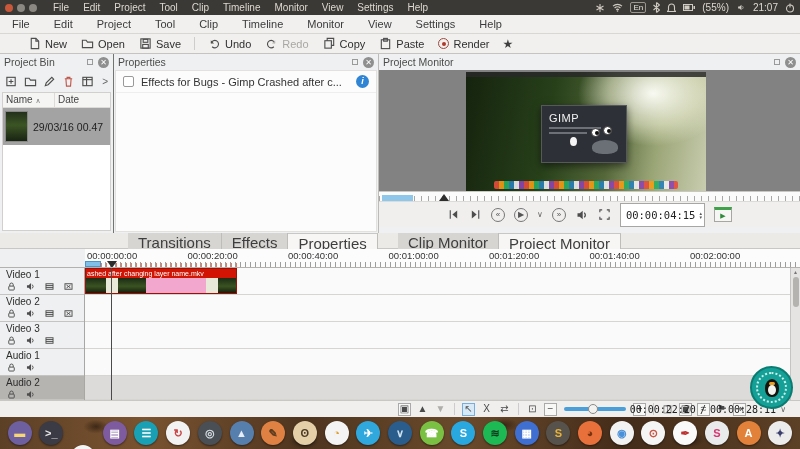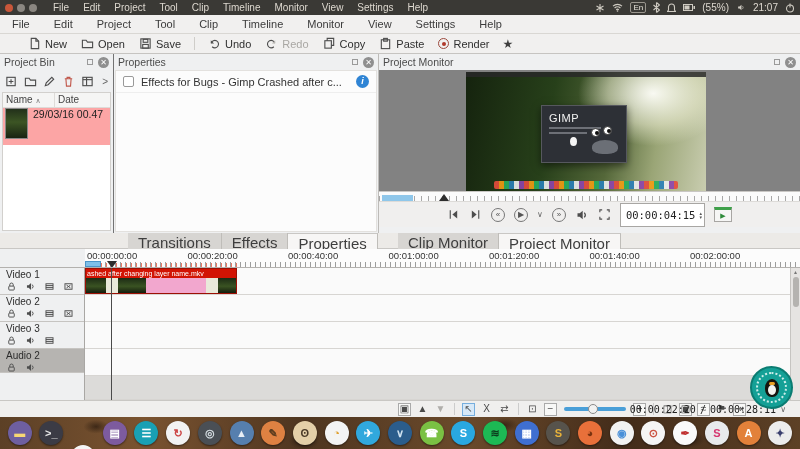--- a/index.html
+++ b/index.html
@@ -34,21 +34,21 @@
   .phead .sp{flex:1}
   .float-ic{width:6px;height:6px;border:1px solid #9a9a9a;transform:rotate(0deg);margin-right:5px}
   .close-ic{width:11px;height:11px;border-radius:50%;background:#8f8f8f;color:#fff;font-size:8px;line-height:11px;text-align:center}
   .binpanel{width:114px;border-right:1px solid #737373;display:flex;flex-direction:column;background:#eff0f1}
   .bintools{height:22px;display:flex;align-items:center;gap:6px;padding:0 5px}
   .bintools .chev{color:#666;font-size:10px;margin-left:auto}
   .binlist{flex:1;background:#fff;border:1px solid #d2d0cd;margin:0 2px 2px 2px;font-size:10px;overflow:hidden}
   .bincols{height:15px;display:flex;background:#f5f5f4;border-bottom:1px solid #dddbd8;color:#444}
   .bincols .c1{width:52px;padding:1px 3px;border-right:1px solid #dddbd8}
   .bincols .c2{flex:1;padding:1px 3px}
-  .binrow{height:37px;background:#fca5a5;display:flex;}
+  .binrow{height:37px;background:#a3a3a3;display:flex;align-items:center}
   .thumb{width:23px;height:31px;margin-left:2px;background:linear-gradient(180deg,#22301a 0%,#3c5524 45%,#182312 100%);border:1px solid #888}
   .bindate{font-size:10.5px;color:#222;padding-left:5px}
   .propspanel{width:265px;border-right:1px solid #bdbbb8;display:flex;flex-direction:column;background:#eff0f1}
   .propbody{flex:1;background:#fcfcfc;margin:0 1px 1px 1px;border:1px solid #e3e1de}
   .propitem{height:22px;display:flex;align-items:center;padding:0 7px;border-bottom:1px solid #eee;color:#333}
   .chk{width:11px;height:11px;border:1px solid #999;background:#fff;margin-right:7px;border-radius:2px}
   .info{width:13px;height:13px;border-radius:50%;background:#2f84d4;color:#fff;font-size:9px;font-style:italic;font-weight:bold;text-align:center;line-height:13px;margin-left:auto}
   .monpanel{flex:1;display:flex;flex-direction:column}
   .videoarea{height:121px;background:#828282;position:relative;overflow:hidden}
   .video{position:absolute;left:87px;top:2px;width:240px;height:119px;background:
@@ -545,20 +545,31 @@
             <use href="#sym-lock"></use>
           </svg>
         <svg width="11" height="11" viewBox="0 0 14 14">
             <use href="#sym-speaker"></use>
           </svg>
         <svg width="11" height="11" viewBox="0 0 14 14">
             <use href="#sym-film"></use>
           </svg>
       </div>
     </div>
+    <div class="trow">
+      <div class="tname">Audio 1</div>
+      <div class="ticons">
+        <svg width="11" height="11" viewBox="0 0 14 14">
+            <use href="#sym-lock"></use>
+          </svg>
+        <svg width="11" height="11" viewBox="0 0 14 14">
+            <use href="#sym-speaker"></use>
+          </svg>
+      </div>
+    </div>
     <div class="trow audio2">
       <div class="tname">Audio 2</div>
       <div class="ticons">
         <svg width="11" height="11" viewBox="0 0 14 14">
             <use href="#sym-lock"></use>
           </svg>
         <svg width="11" height="11" viewBox="0 0 14 14">
             <use href="#sym-speaker"></use>
           </svg>
       </div>

